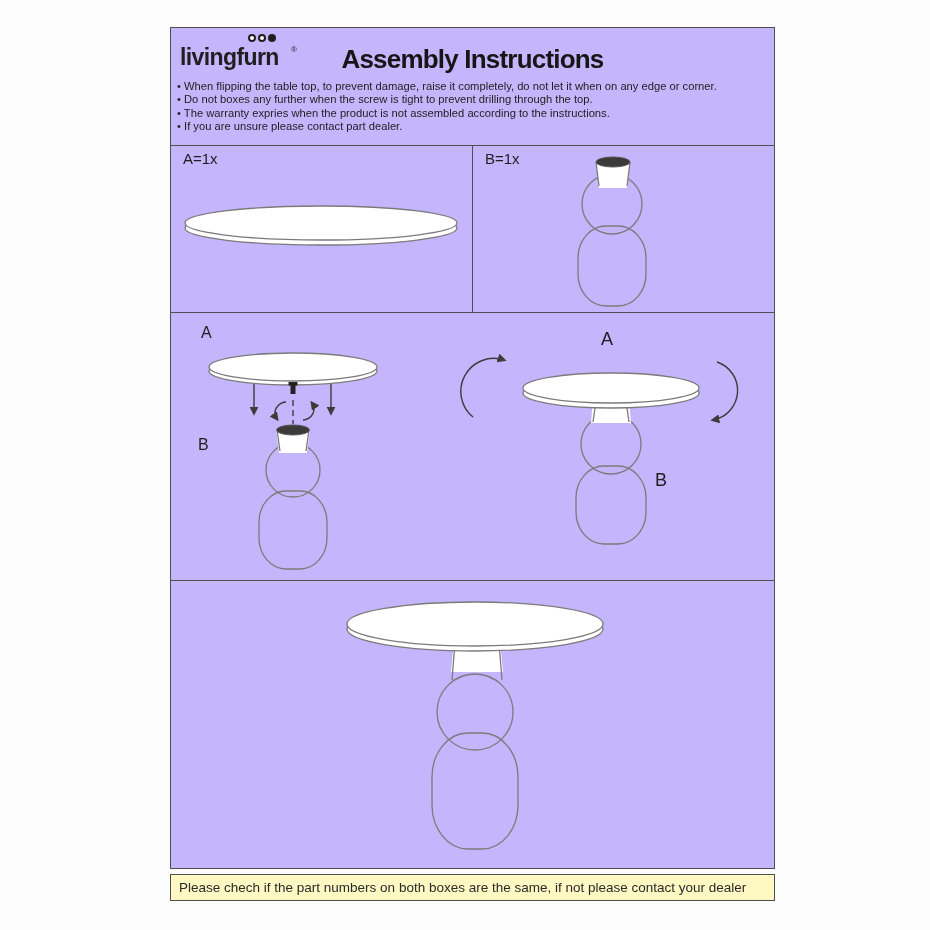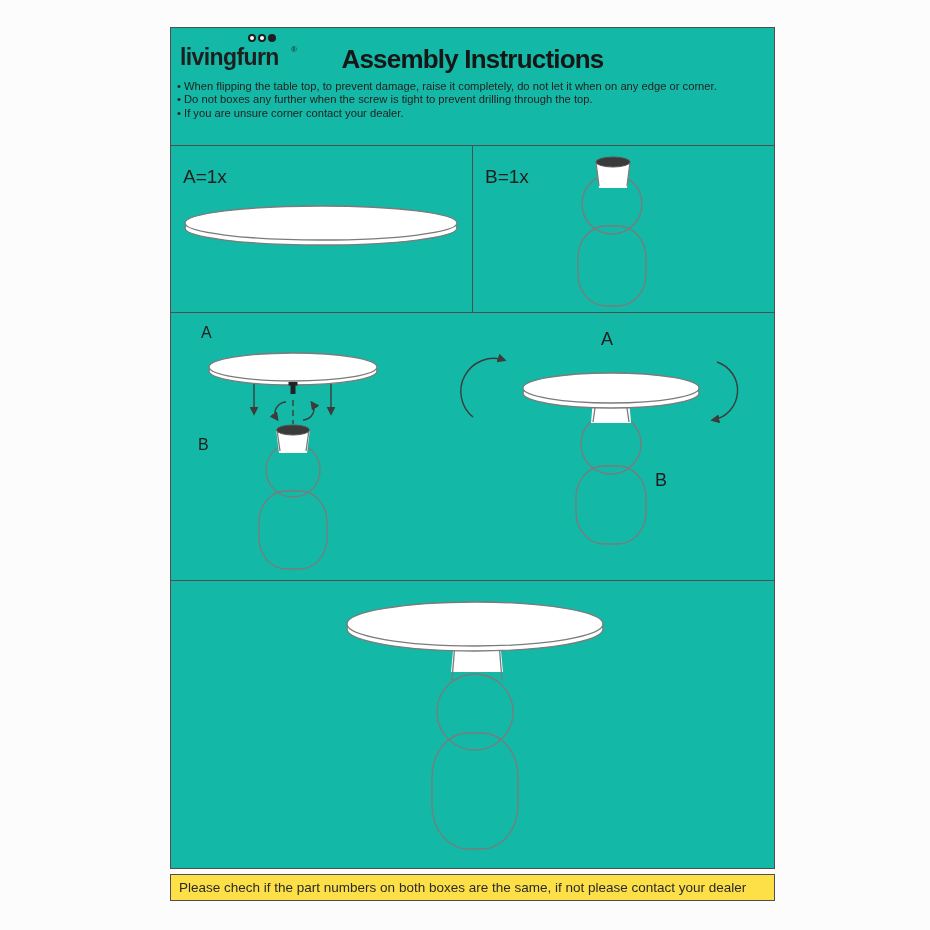--- a/index.html
+++ b/index.html
@@ -1,40 +1,40 @@
 <!DOCTYPE html>
 <html><head>
 <meta charset="utf-8">
 <style>
   html,body{margin:0;padding:0;background:#fbfbfb;}
   *{box-sizing:border-box;}
   .screen{position:relative;width:930px;height:930px;background:#fcfcfc;overflow:hidden;
           font-family:"Liberation Sans",sans-serif;color:#232323;}
-  .page{position:absolute;left:170px;top:27px;width:605px;height:842px;background:#14b8a6;
+  .page{position:absolute;left:170px;top:27px;width:605px;height:842px;background:#c4b5fd;
         border:1.5px solid #4f4f4f;display:flex;flex-direction:column;}
   .header{position:relative;height:118px;border-bottom:1.5px solid #4f4f4f;}
   .logo-text{position:absolute;left:9px;top:16px;font-size:23px;font-weight:bold;
              letter-spacing:-0.6px;color:#1f1f1f;}
   .logo-reg{position:absolute;left:120px;top:17px;font-size:8px;color:#1f1f1f;}
   .logo-dots{position:absolute;left:77px;top:6px;display:flex;gap:2px;}
   .logo-dots span{width:8px;height:8px;border-radius:50%;}
   .dot-ring{border:2.4px solid #1f1f1f;background:#fff;}
   .dot-fill{background:#1f1f1f;border:2.4px solid #1f1f1f;}
   .title{position:absolute;left:0;right:0;top:16px;text-align:center;font-size:26px;
          font-weight:bold;letter-spacing:-0.8px;color:#161616;}
   .warnings{position:absolute;left:6px;top:52px;right:4px;font-size:11.2px;
             line-height:13.4px;color:#222;}
   .parts{display:flex;height:167px;border-bottom:1.5px solid #4f4f4f;}
   .panel-a{position:relative;width:302px;border-right:1.5px solid #4f4f4f;}
   .panel-b{position:relative;flex:1;text-decoration:underline;}
-  .qty-label{position:absolute;left:12px;top:20px;font-size:19px;color:#1e1e1e;}
+  .qty-label{position:absolute;left:12px;top:4px;font-size:15px;color:#1e1e1e;}
   .assembly{position:relative;height:268px;border-bottom:1.5px solid #4f4f4f;}
   .final{position:relative;flex:1;}
   .diag-label{position:absolute;font-size:16px;color:#1e1e1e;}
-  .footer{position:absolute;left:170px;top:874px;width:605px;height:27px;background:#fde047;
+  .footer{position:absolute;left:170px;top:874px;width:605px;height:27px;background:#fef9c3;
           border:1.5px solid #4f4f4f;display:flex;align-items:center;padding-left:8px;
           font-size:13.5px;color:#2a2a2a;white-space:nowrap;}
   svg{position:absolute;left:0;top:0;}
   .ln{fill:none;stroke:#7b7b7b;stroke-width:1.3;}
   .lnw{fill:#fff;stroke:#7b7b7b;stroke-width:1.3;}
   .mask{fill:#fff;stroke:none;}
   .dark{fill:#3a3a3a;stroke:#555;stroke-width:1;}
   .arr{fill:none;stroke:#3c3c3c;stroke-width:1.4;}
 </style>
 </head>
@@ -48,21 +48,22 @@
         <span class="dot-ring"></span>
         <span class="dot-ring"></span>
         <span class="dot-fill"></span>
       </div>
       <div class="logo-text">livingfurn</div>
       <div class="logo-reg">®</div>
       <div class="title">Assembly Instructions</div>
       <div class="warnings">
         <div>• When flipping the table top, to prevent damage, raise it completely, do not let it when on any edge or corner.</div>
         <div>• Do not boxes any further when the screw is tight to prevent drilling through the top.</div>
-        <div>• If you are unsure corner contact your dealer.</div>
+        <div>• The warranty expries when the product is not assembled according to the instructions.</div>
+        <div>• If you are unsure please contact part dealer.</div>
       </div>
     </div>
 
     <div class="parts">
       <div class="panel-a">
         <div class="qty-label">A=1x</div>
         <svg width="300" height="165" viewBox="0 0 300 165">
           <g>
             <ellipse class="lnw" cx="150" cy="82" rx="136" ry="17"></ellipse>
             <ellipse class="lnw" cx="150" cy="77" rx="136" ry="17"></ellipse>

